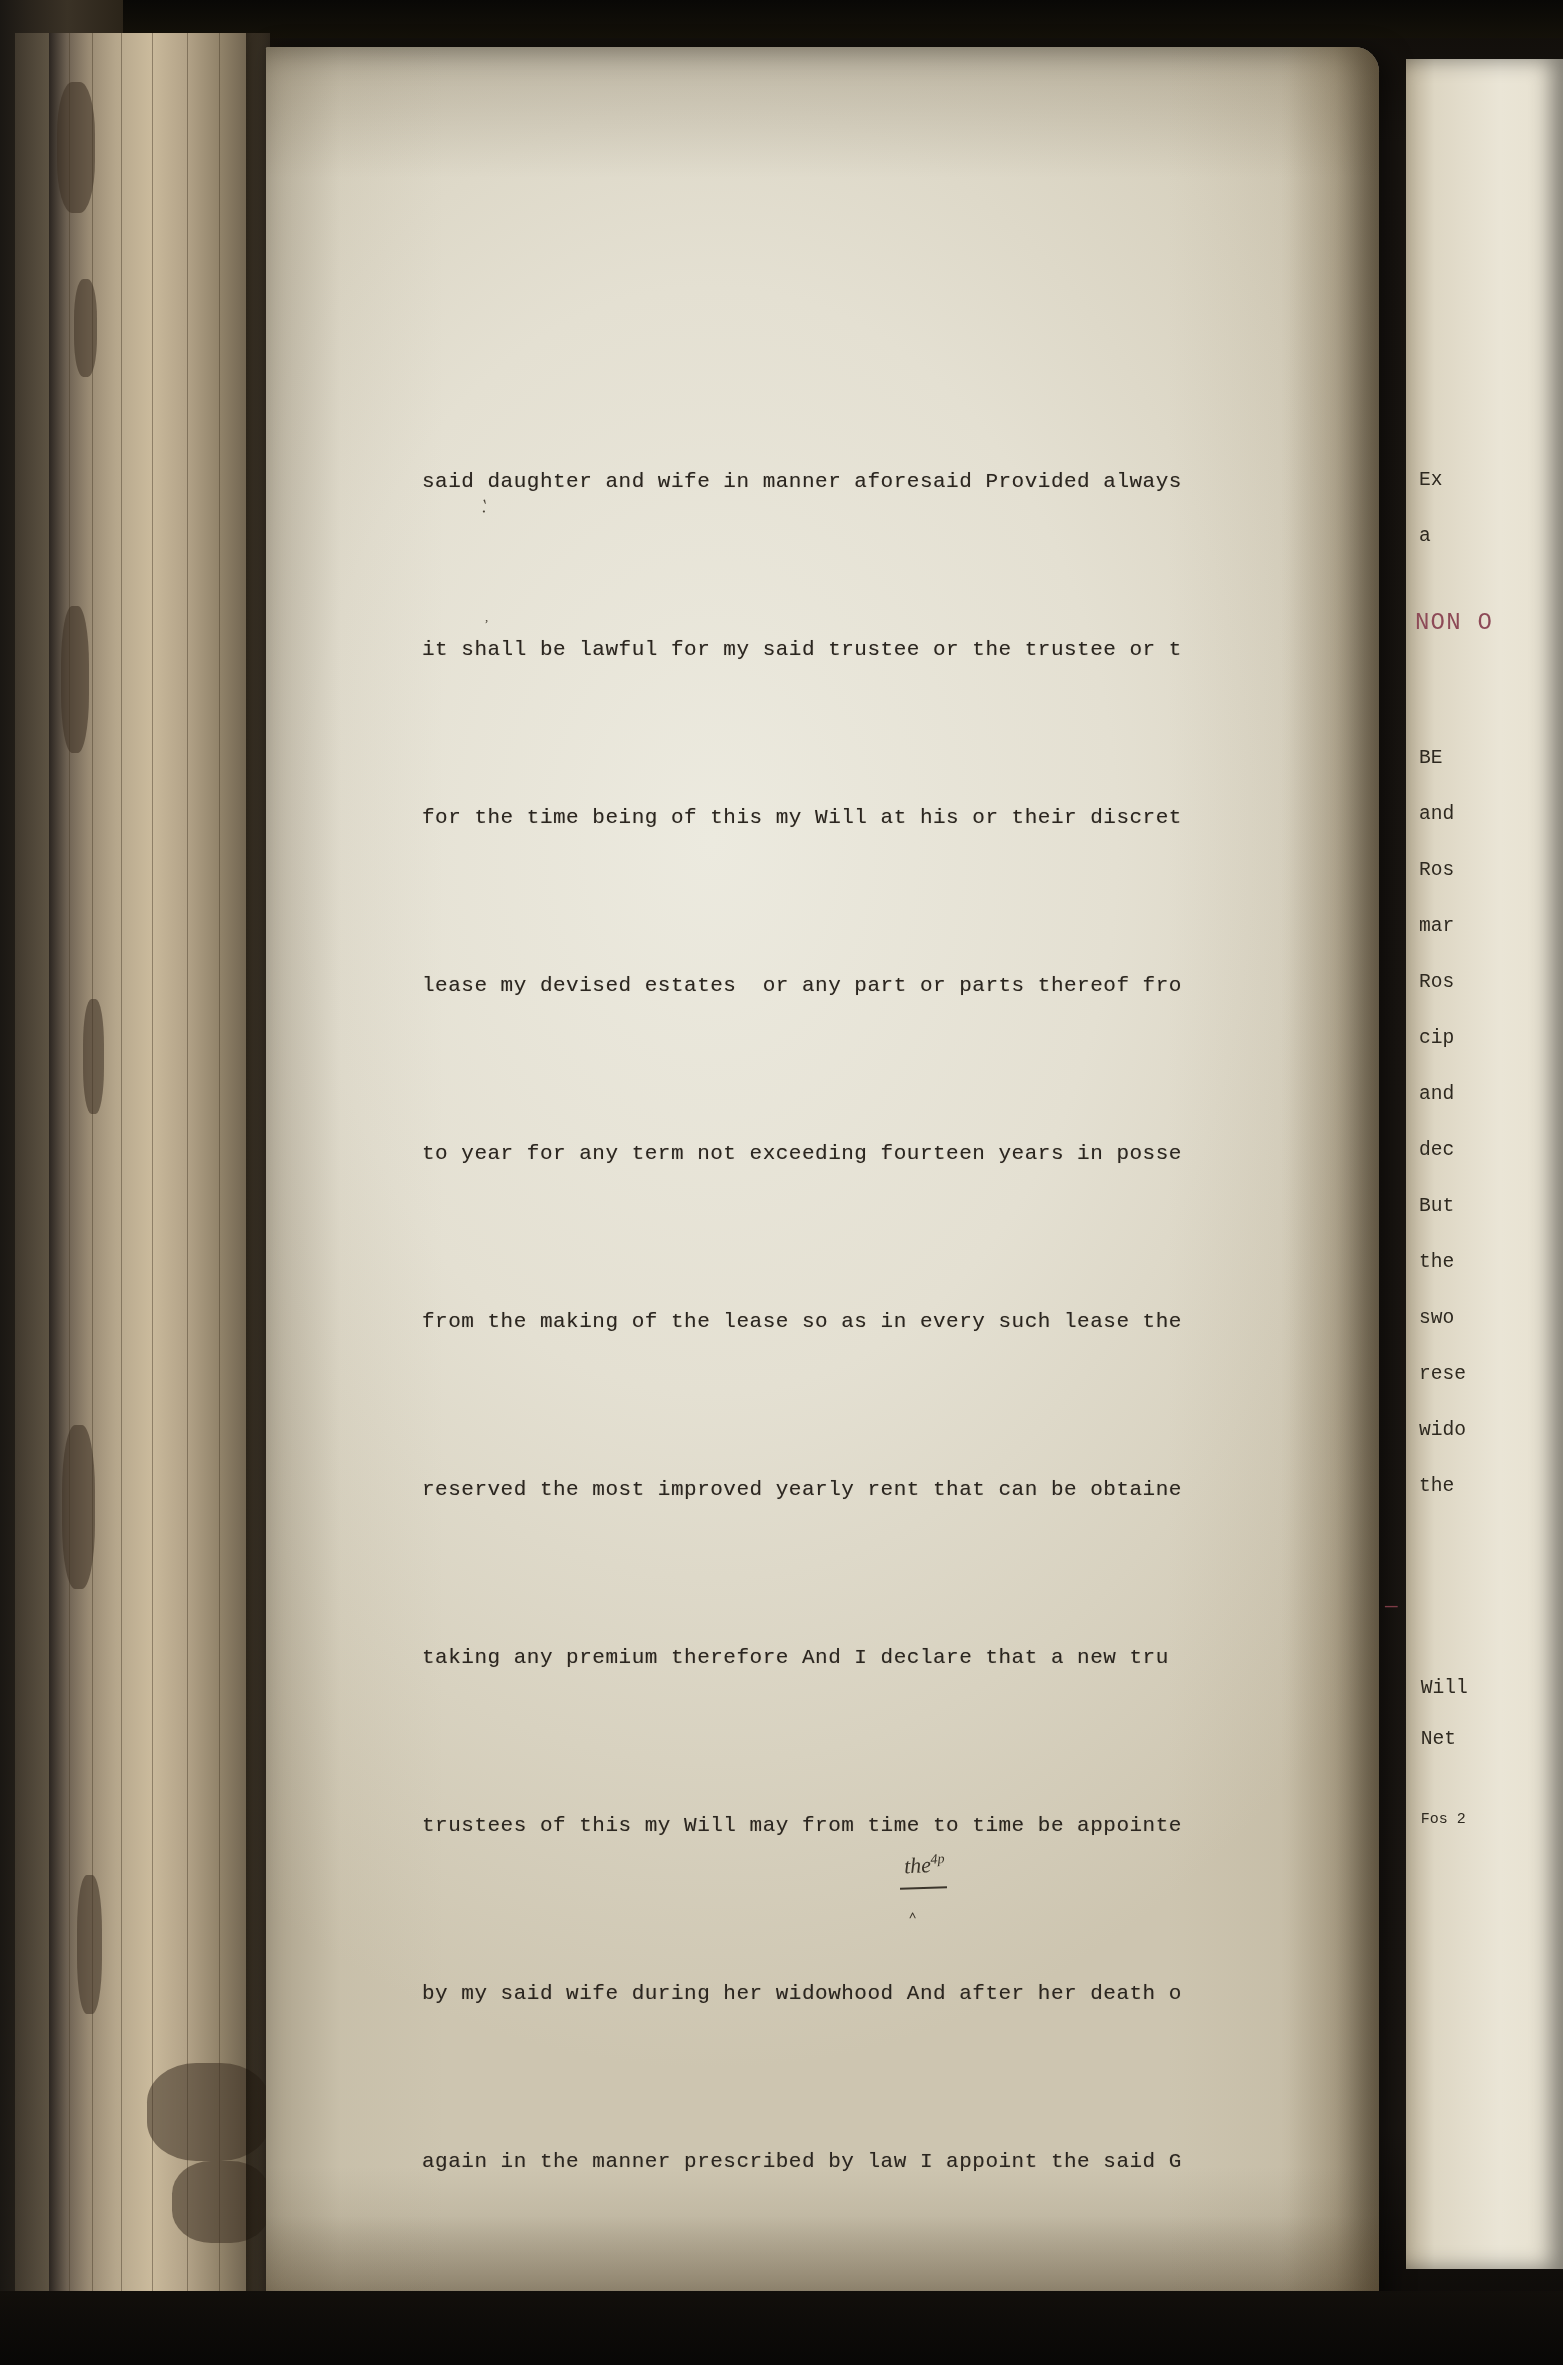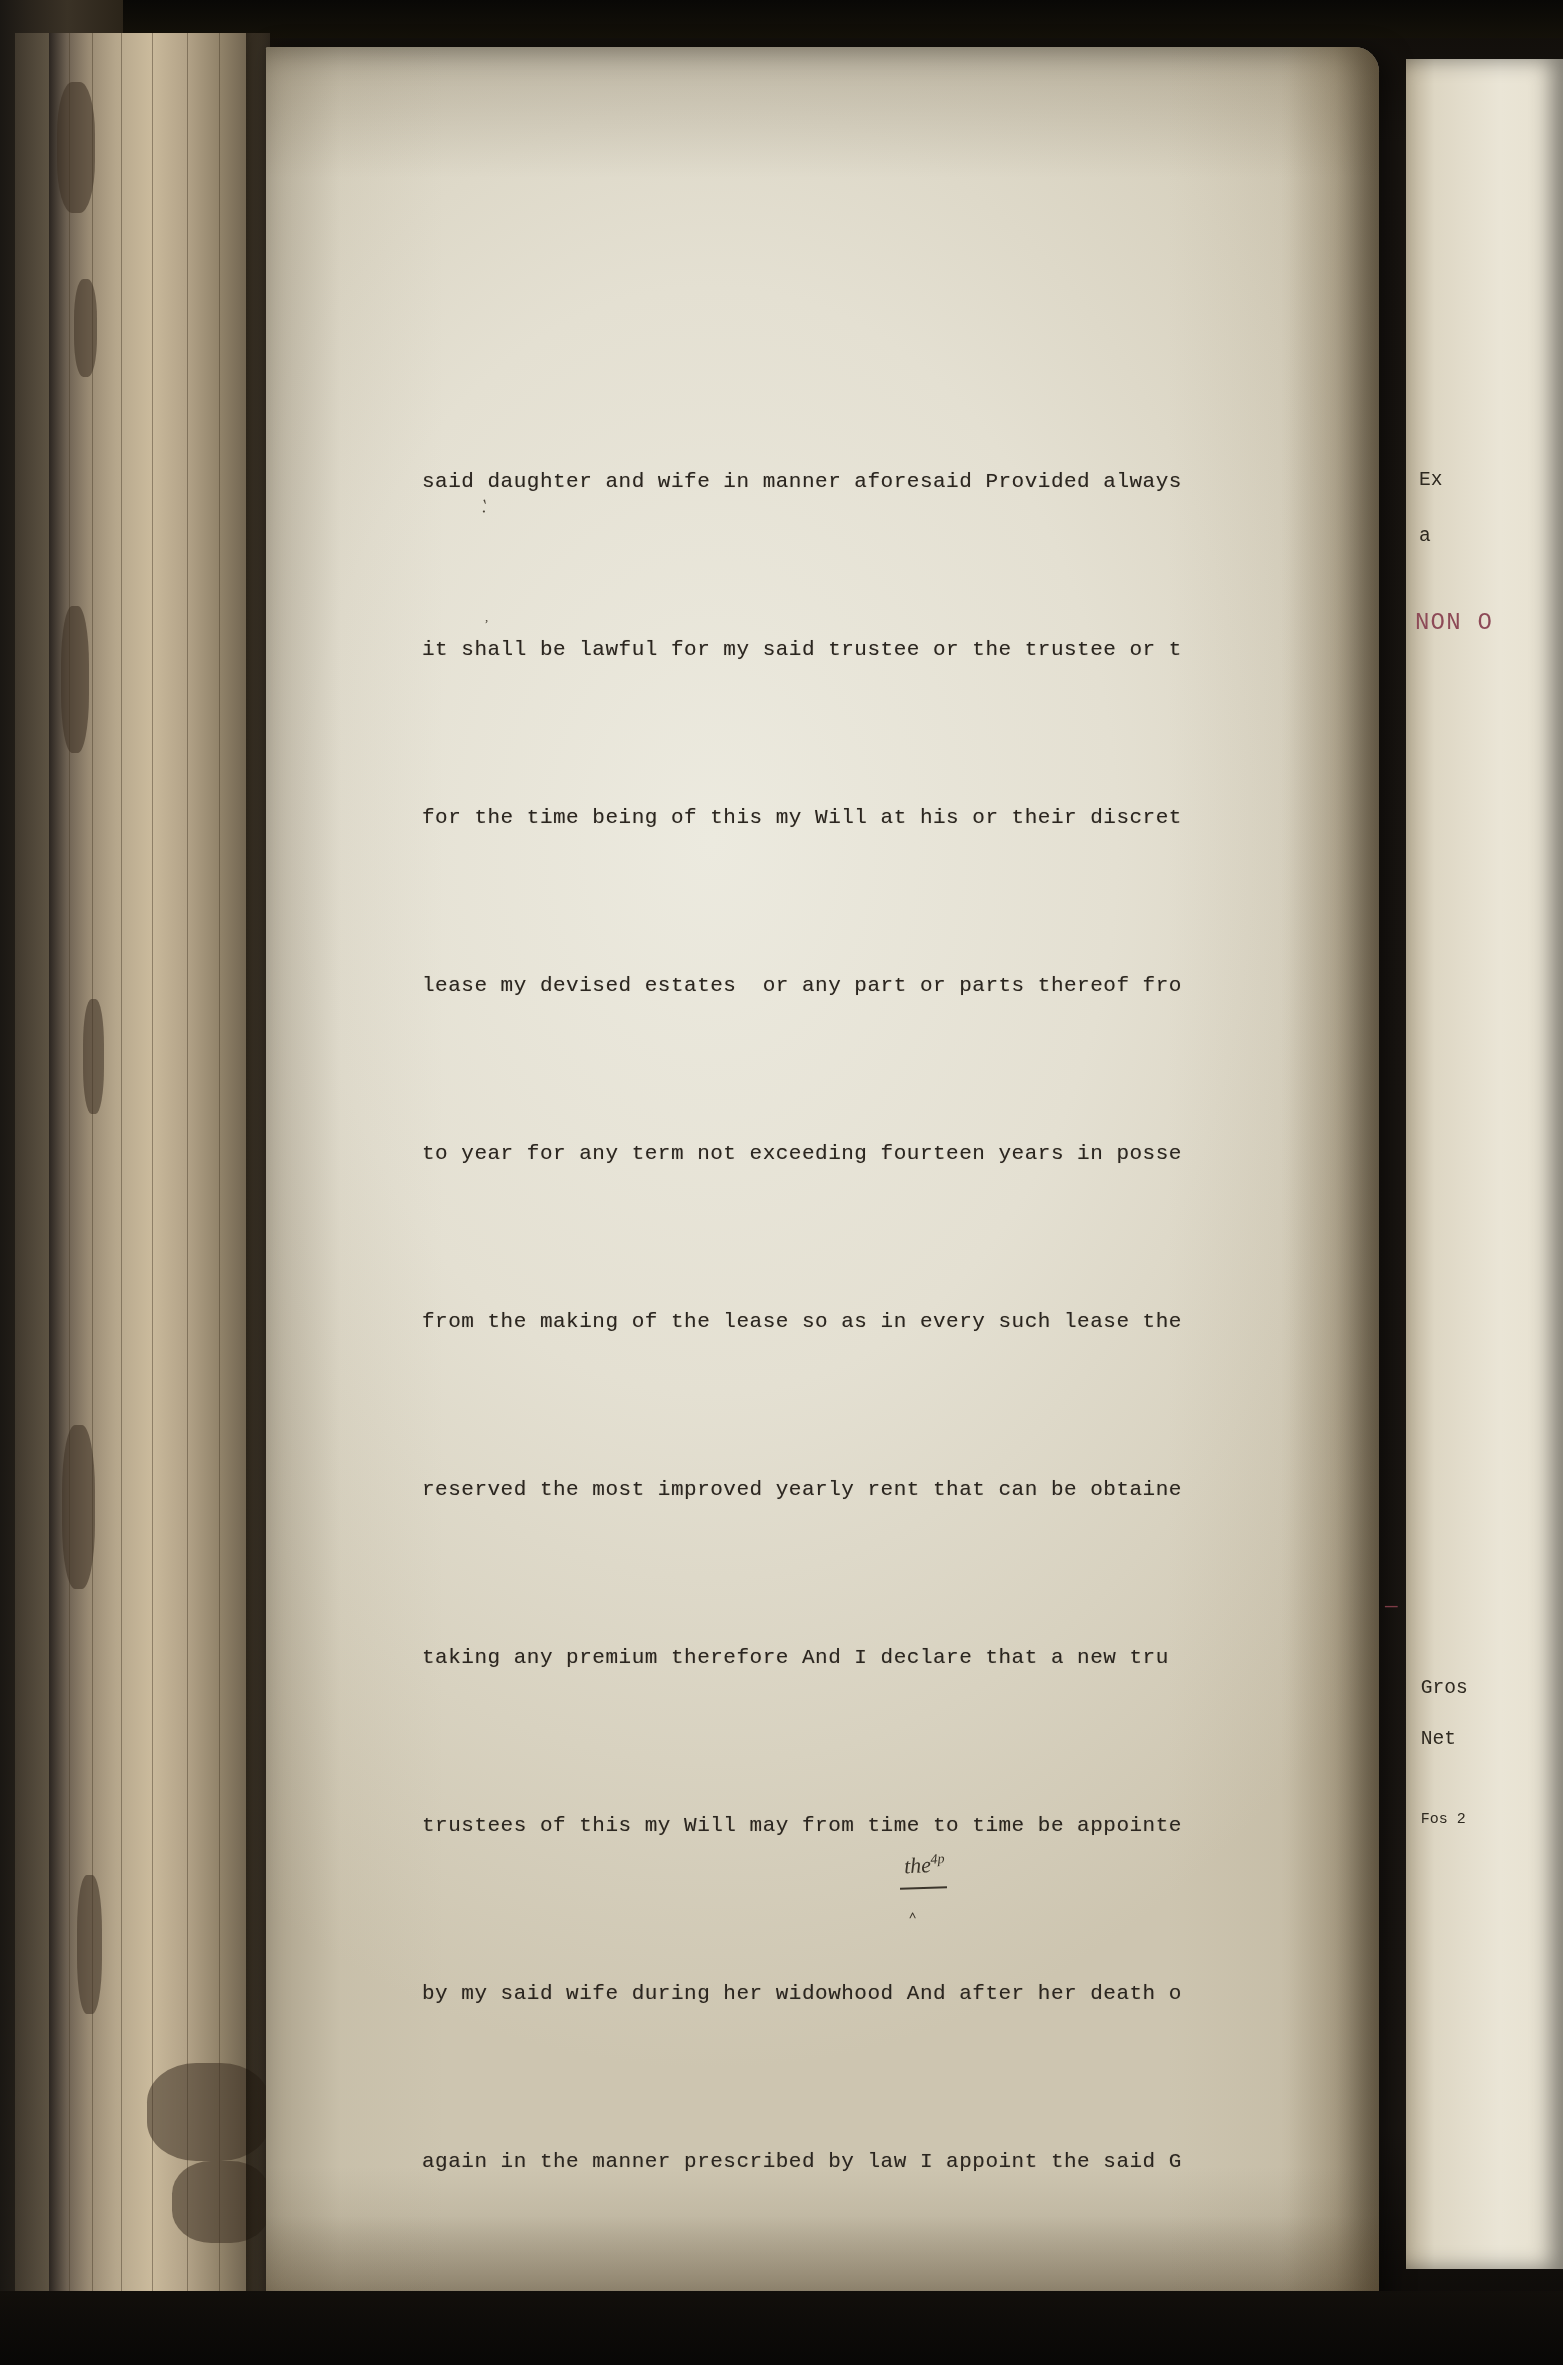--- a/index.html
+++ b/index.html
@@ -308,24 +308,38 @@
     <div class="page-curl"></div>
     <div class="page-bottom-shadow"></div>
   </div>
 
   <div class="page-right">
     <div class="right-text"><span>Ex</span>
 <span>a</span></div>
 
     <div class="right-stamp">NON O</div>
 
-    <div class="right-text2"><span>Gros</span>
+    <div class="right-text2"><span>Will</span>
 <span>Net</span></div>
 
     <div class="right-text3">Fos 2</div>
 
+    <div class="right-text" style="top:671px;"><span>BE</span>
+<span>and</span>
+<span>Ros</span>
+<span>mar</span>
+<span>Ros</span>
+<span>cip</span>
+<span>and</span>
+<span>dec</span>
+<span>But</span>
+<span>the</span>
+<span>swo</span>
+<span>rese</span>
+<span>wido</span>
+<span>the</span></div>
   </div>
 
   <div class="right-dash">—</div>
 
   <div class="board-bottom"></div>
 </div>
 
 
 </body></html>

